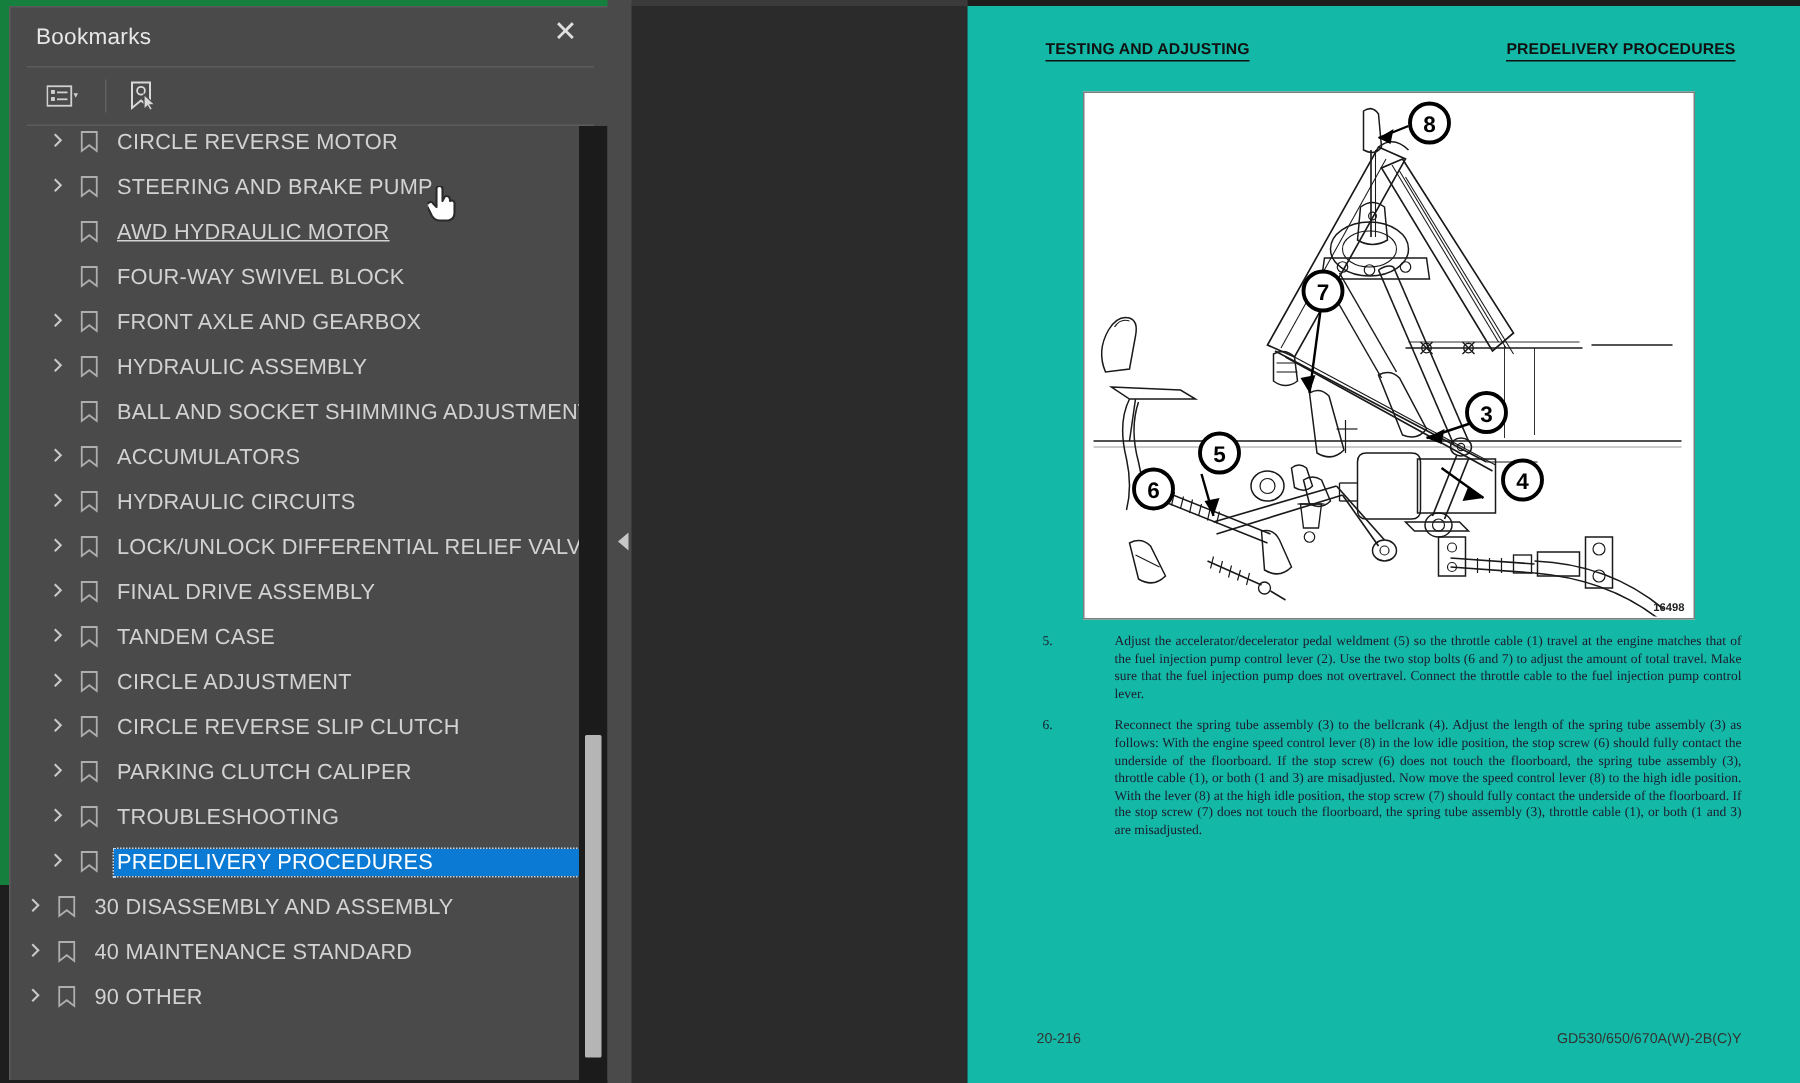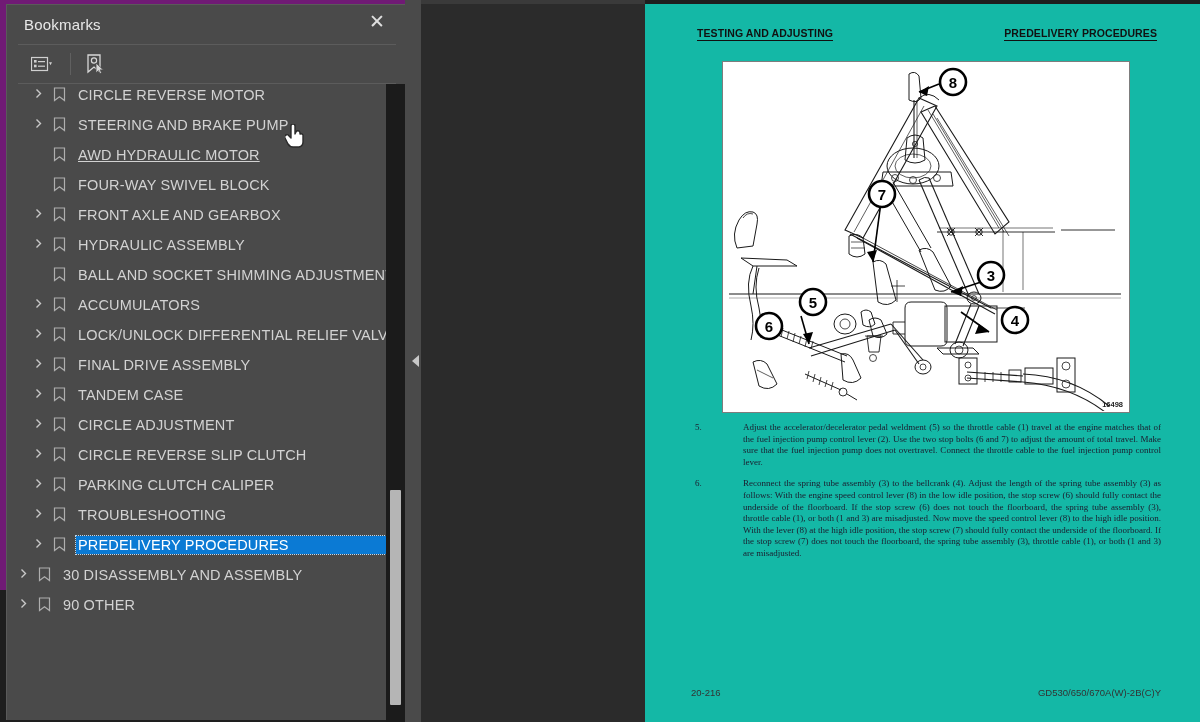--- a/index.html
+++ b/index.html
@@ -7,21 +7,21 @@
     width:1200px;height:722px;overflow:hidden;
     background:#1e1e1e;
     font-family:"Liberation Sans", sans-serif;
     -webkit-font-smoothing:antialiased;
   }
   .app{position:relative;width:1200px;height:722px;}
 
   
   .bm-panel{
     position:absolute;left:0;top:0;width:408px;height:590px;
-    background:#701a75;
+    background:#15803d;
     box-sizing:border-box;
     padding-left:36px;
   }
   .bm-panel-inner{
     position:absolute;left:6px;top:4px;width:402px;height:716px;
     background:#4a4a4a;
     border-top:1px solid #5a5a5a;
     border-left:1px solid #5a5a5a;
     box-sizing:border-box;
   }
@@ -322,20 +322,33 @@
           <span class="twisty">
             <svg width="11" height="11" viewBox="0 0 11 11">
               <polyline points="3.5,1.5 7.5,5.5 3.5,9.5" fill="none" stroke="#c9c9c9" stroke-width="1.4"></polyline>
             </svg>
           </span>
           <span class="bmicon">
             <svg width="13" height="15" viewBox="0 0 13 15">
               <path d="M1.5 1 H11.5 V13.6 L6.5 9.8 L1.5 13.6 Z" fill="none" stroke="#aeaeae" stroke-width="1.2"></path>
             </svg>
           </span>
+          <span class="label">HYDRAULIC CIRCUITS</span>
+        </div>
+        <div class="bm-row lvl2">
+          <span class="twisty">
+            <svg width="11" height="11" viewBox="0 0 11 11">
+              <polyline points="3.5,1.5 7.5,5.5 3.5,9.5" fill="none" stroke="#c9c9c9" stroke-width="1.4"></polyline>
+            </svg>
+          </span>
+          <span class="bmicon">
+            <svg width="13" height="15" viewBox="0 0 13 15">
+              <path d="M1.5 1 H11.5 V13.6 L6.5 9.8 L1.5 13.6 Z" fill="none" stroke="#aeaeae" stroke-width="1.2"></path>
+            </svg>
+          </span>
           <span class="label">LOCK/UNLOCK DIFFERENTIAL RELIEF VALVE</span>
         </div>
         <div class="bm-row lvl2">
           <span class="twisty">
             <svg width="11" height="11" viewBox="0 0 11 11">
               <polyline points="3.5,1.5 7.5,5.5 3.5,9.5" fill="none" stroke="#c9c9c9" stroke-width="1.4"></polyline>
             </svg>
           </span>
           <span class="bmicon">
             <svg width="13" height="15" viewBox="0 0 13 15">
@@ -427,20 +440,33 @@
             <svg width="11" height="11" viewBox="0 0 11 11">
               <polyline points="3.5,1.5 7.5,5.5 3.5,9.5" fill="none" stroke="#c9c9c9" stroke-width="1.4"></polyline>
             </svg>
           </span>
           <span class="bmicon">
             <svg width="13" height="15" viewBox="0 0 13 15">
               <path d="M1.5 1 H11.5 V13.6 L6.5 9.8 L1.5 13.6 Z" fill="none" stroke="#aeaeae" stroke-width="1.2"></path>
             </svg>
           </span>
           <span class="label">30 DISASSEMBLY AND ASSEMBLY</span>
+        </div>
+        <div class="bm-row lvl1">
+          <span class="twisty">
+            <svg width="11" height="11" viewBox="0 0 11 11">
+              <polyline points="3.5,1.5 7.5,5.5 3.5,9.5" fill="none" stroke="#c9c9c9" stroke-width="1.4"></polyline>
+            </svg>
+          </span>
+          <span class="bmicon">
+            <svg width="13" height="15" viewBox="0 0 13 15">
+              <path d="M1.5 1 H11.5 V13.6 L6.5 9.8 L1.5 13.6 Z" fill="none" stroke="#aeaeae" stroke-width="1.2"></path>
+            </svg>
+          </span>
+          <span class="label">40 MAINTENANCE STANDARD</span>
         </div>
         <div class="bm-row lvl1">
           <span class="twisty">
             <svg width="11" height="11" viewBox="0 0 11 11">
               <polyline points="3.5,1.5 7.5,5.5 3.5,9.5" fill="none" stroke="#c9c9c9" stroke-width="1.4"></polyline>
             </svg>
           </span>
           <span class="bmicon">
             <svg width="13" height="15" viewBox="0 0 13 15">
               <path d="M1.5 1 H11.5 V13.6 L6.5 9.8 L1.5 13.6 Z" fill="none" stroke="#aeaeae" stroke-width="1.2"></path>

